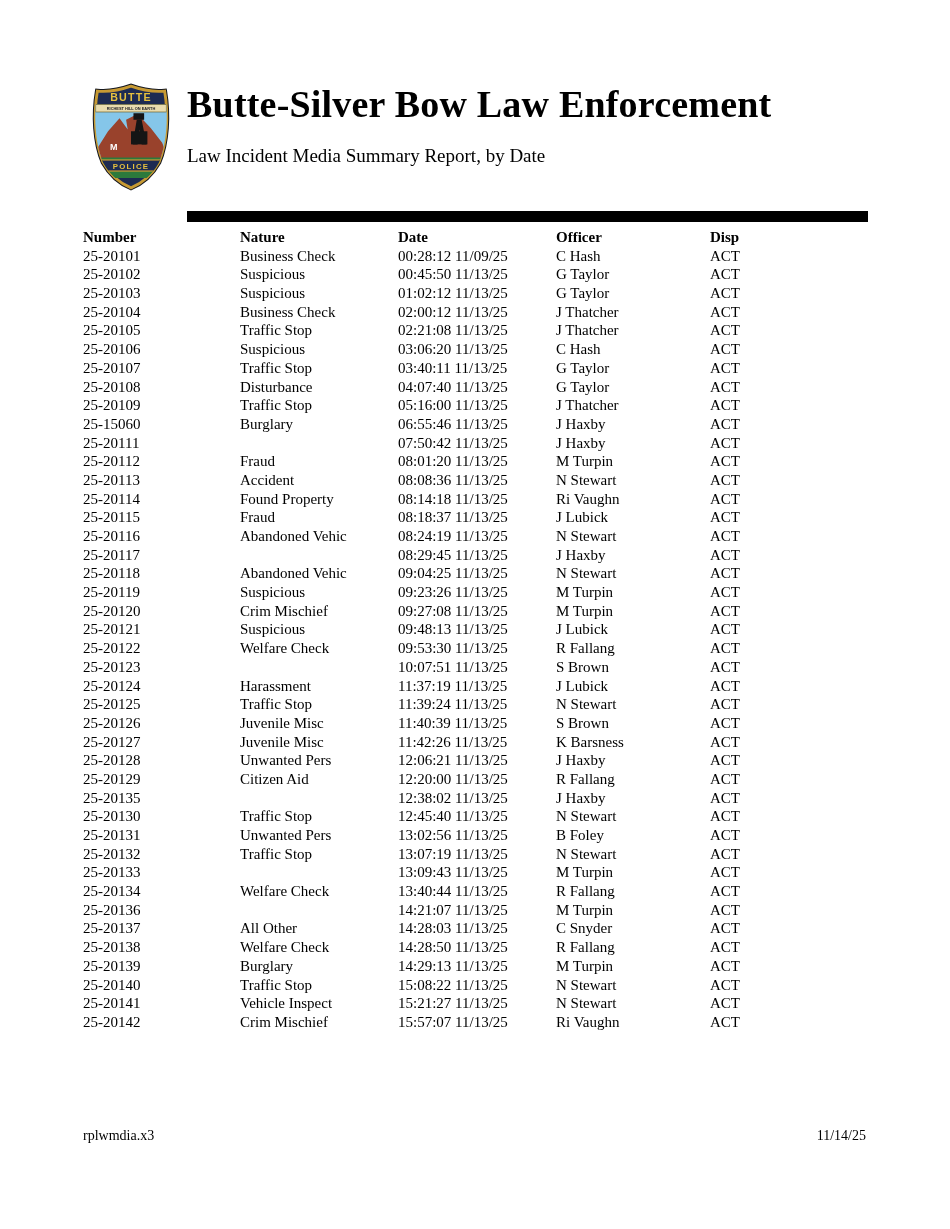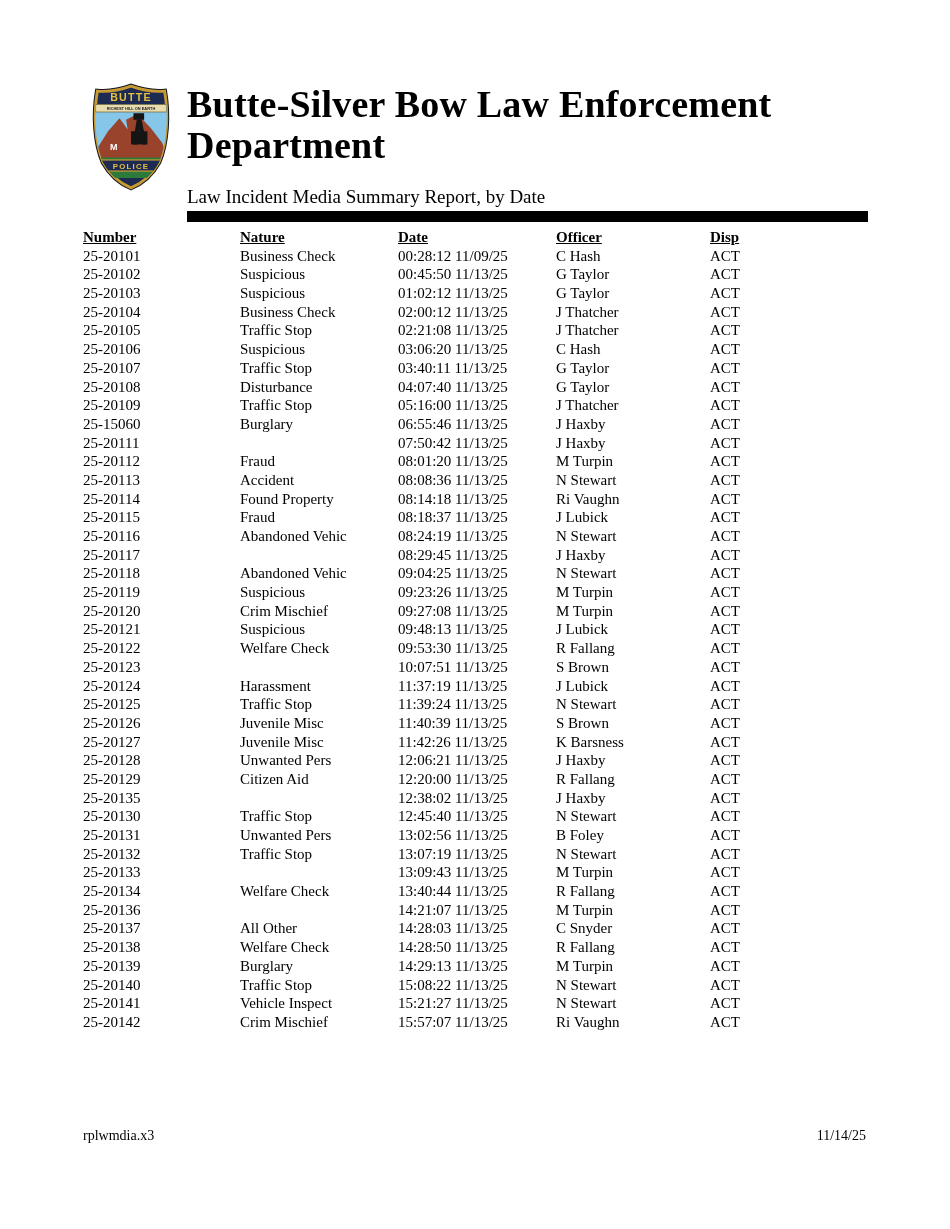--- a/index.html
+++ b/index.html
@@ -34,21 +34,20 @@
     font-size: 15px;
   }
   .t-row {
     display: grid;
     grid-template-columns: 157px 158px 158px 154px 1fr;
     line-height: 18.7px; height: 18.7px;
     white-space: nowrap;
   }
   .t-head .cell {
     font-weight: bold;
-    text-decoration: underline;
   }
   .cell { overflow: visible; }
   .footer {
     position: absolute; left: 83px; right: 84px; top: 1128px;
     display: flex; justify-content: space-between;
     font-size: 14px;
   }
   svg text { user-select: none; }
 </style>
 </head>
@@ -80,21 +79,20 @@
       <rect x="7" y="25.5" width="86" height="9" fill="#e9dcae" stroke="#6b5a20" stroke-width="0.8"></rect>
       <text x="50" y="32" font-family="Liberation Sans, sans-serif" font-size="4.8" font-weight="bold" fill="#22232a" text-anchor="middle">RICHEST HILL ON EARTH</text>
     </g>
     <text x="50" y="21" font-family="Liberation Sans, sans-serif" font-size="13" font-weight="bold" fill="#e6c13f" text-anchor="middle" letter-spacing="1.5">BUTTE</text>
   </svg>
 </div>
 
 <div class="header-text">
   <div class="doc-title">
     <div>Butte-Silver Bow Law Enforcement</div>
-    <div>Department</div>
   </div>
   <div class="doc-subtitle">Law Incident Media Summary Report, by Date</div>
 </div>
 
 <div class="header-rule"></div>
 
 <div class="incident-table">
   <div class="t-row t-head">
     <div class="cell">Number</div>
     <div class="cell">Nature</div>

